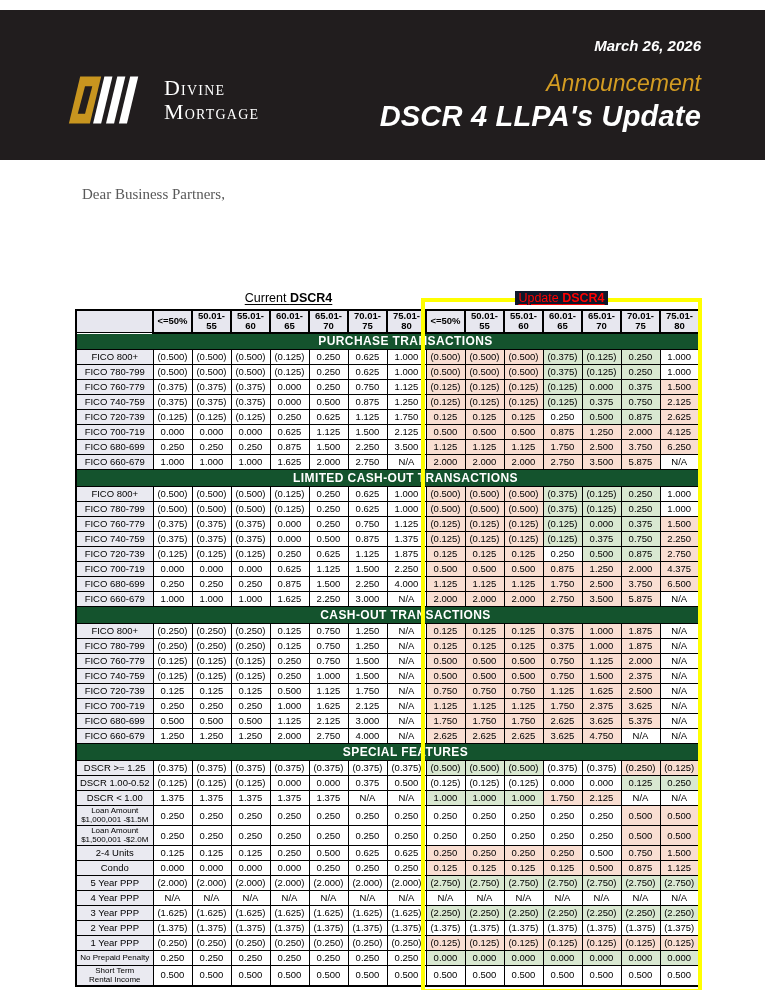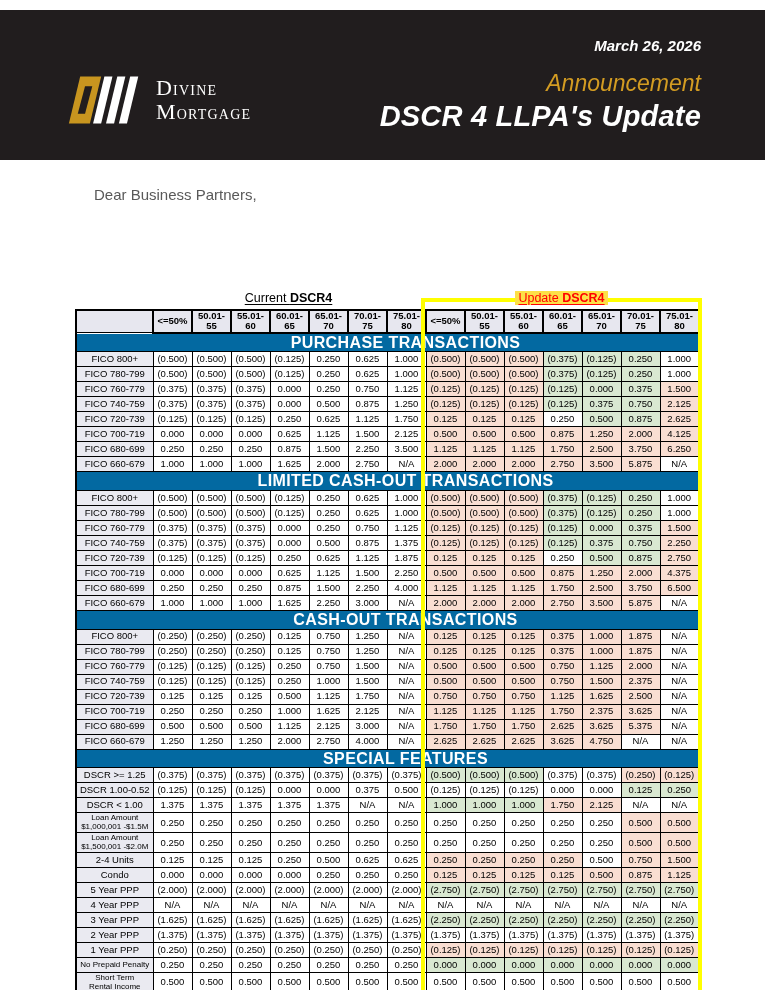--- a/index.html
+++ b/index.html
@@ -3,53 +3,53 @@
 <meta charset="utf-8">
 <style>
   html,body{margin:0;padding:0;background:#fff;}
   .page{position:relative;width:765px;height:990px;background:#fff;overflow:hidden;
         font-family:"Liberation Sans",sans-serif;}
 
   
   .band{position:absolute;top:10px;left:0;width:765px;height:150px;background:#211d1e;
         display:flex;align-items:center;justify-content:space-between;
         padding:0 64px 0 60px;box-sizing:border-box;}
-  .logo{display:flex;align-items:center;gap:4px;margin-top:29px;}
+  .logo{display:flex;align-items:center;gap:12px;margin-top:29px;}
   .brand{color:#fff;font-family:"Liberation Serif",serif;line-height:1.05;}
   .brand div{font-size:14px;letter-spacing:1.2px;}
   .brand div::first-letter{font-size:22px;}
   .hright{display:flex;flex-direction:column;align-items:flex-end;color:#fff;justify-content:center;}
   .hdate{font-size:15px;font-weight:bold;font-style:italic;margin-bottom:16px;}
   .hann{font-size:23px;font-style:italic;color:#d39c22;font-weight:500;margin-bottom:3px;}
   .htitle{font-size:29px;font-weight:bold;font-style:italic;letter-spacing:0.2px;}
 
   
   .letter{position:absolute;top:186px;left:78px;width:630px;color:#595959;font-size:15px;}
-  .greet{margin:0 0 29px 16px;}
+  .greet{margin:0 0 29px 4px;font-family:Liberation Serif, serif;}
   .para{margin:0;line-height:26px;}
   .blue{color:#2b9ad2;}
 
   
   .twrap{position:absolute;top:290px;left:75px;width:511px;}
   .ttl{position:absolute;top:0;height:17px;font-size:12.5px;color:#000;line-height:16px;}
   .ttl.cur{left:77px;width:273px;text-align:center;}
   .ttl.upd{left:350px;width:273px;text-align:center;z-index:7;}
   .u{text-decoration:underline;text-underline-offset:2px;}
   .b{font-weight:bold;}
-  .upd-inner{background:#fde047;color:#ff0000;padding:0 3px;}
+  .upd-inner{background:#0f172a;color:#ff0000;padding:0 3px;}
 
   table.llpa{border-collapse:collapse;table-layout:fixed;width:623px;margin-top:19px;
              border:2px solid #000;}
   table.llpa td{border:1px solid #000;padding:0;text-align:center;font-size:9.5px;
                 color:#000;overflow:hidden;line-height:1.1;}
   tr.hr{height:21px;padding-left:40px;}
   tr.hr td{font-weight:bold;font-size:9.5px;background:#e7e7ef;border-width:2px;}
   td.corner{border:none !important;background:#fff;}
   tr.sec{height:17px;}
-  tr.sec td{background:#0369a1;color:#fff;font-weight:bold;font-size:16px;letter-spacing:0.4px;padding-left:36px;}
+  tr.sec td{background:#14532d;color:#fff;font-weight:bold;font-size:12px;letter-spacing:0.4px;padding-left:36px;}
   tr.dr{height:15px;}
   tr.tall{height:20px;}
   td.lbl{background:#eaeaf1;color:#2a5cac;text-align:left;padding-left:4px;font-size:10px;
          white-space:pre-line;line-height:1.05;}
   td.lbl.sm{font-size:8px;}
   td.neg{color:#ff0000;}
   td.up{background:#f9ded2;}
   td.ug{background:#d9e8d1;}
   td.uw{background:#ffffff;}
 

